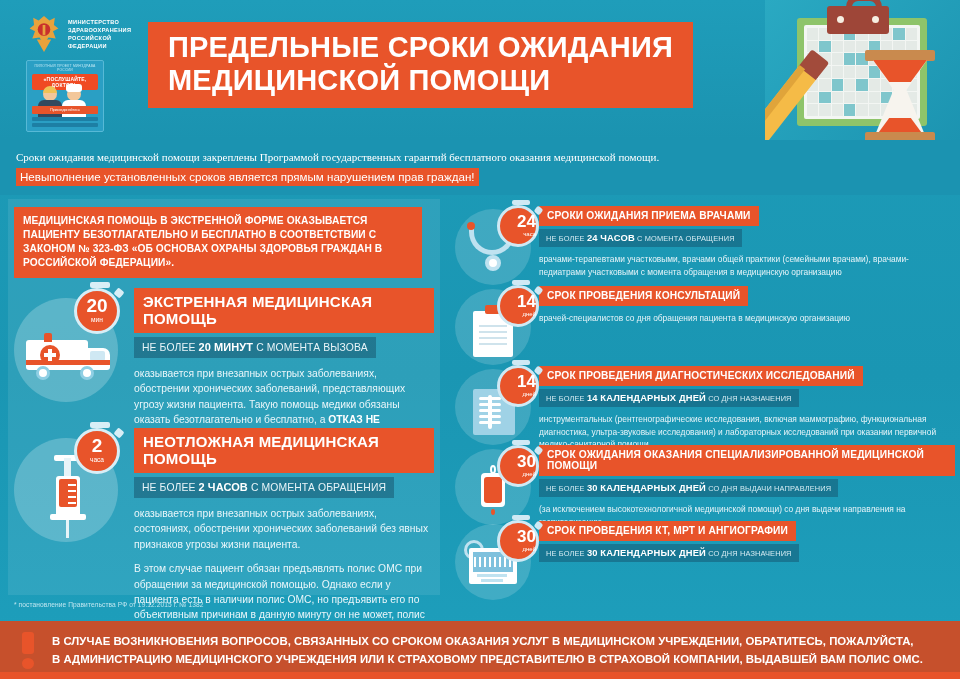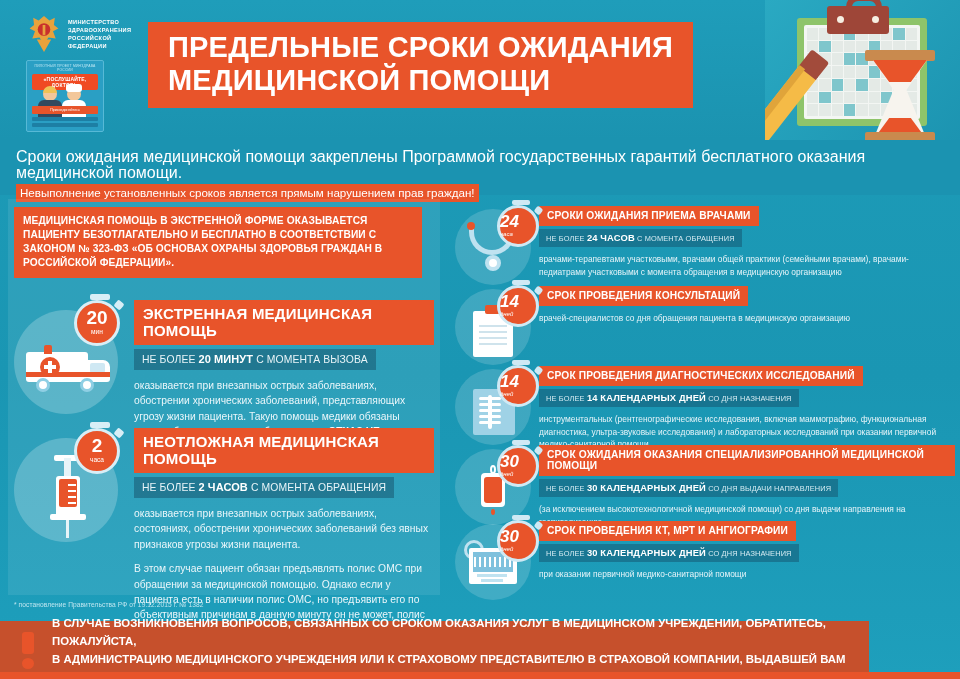--- a/index.html
+++ b/index.html
@@ -98,39 +98,39 @@
   .title-box h1 {
     color: #ffffff; font-size: 29px; font-weight: bold; line-height: 33px;
     letter-spacing: .2px; text-transform: uppercase; white-space: pre-line;
   }
 
   
   .subbanner {
     position: absolute; left: 0; top: 140px; width: 960px; height: 55px;
     background: #1b93b1; padding: 9px 16px 0 16px;
   }
-  .subbanner .l1 { color:#ffffff; font-size: 16px; line-height: 16px; }
+  .subbanner .l1 { color:#ffffff; font-size: 11px; line-height: 16px; font-family: Liberation Serif, serif; }
   .subbanner .l2 {
     display:inline-block; background:#e8542a; color:#ffffff; font-size:11.6px;
     line-height:16px; padding: 1px 4px; margin-top: 3px;
   }
 
   
   .left-panel {
     position: absolute; left: 8px; top: 199px; width: 432px; height: 396px;
     background: rgba(255,255,255,.085);
   }
   .red-note {
     position: absolute; left: 14px; top: 207px; width: 408px;
     background: #e8542a; color: #ffffff; padding: 7px 9px 8px 9px;
     font-size: 10.2px; font-weight: bold; line-height: 14px; letter-spacing: .1px;
     text-transform: uppercase;
   }
   .lblock { position: absolute; left: 14px; width: 420px; }
-  .lblock.b1 { top: 300px; }
+  .lblock.b1 { top: 288px; }
   .lblock.b2 { top: 428px; }
   .lb-circle {
     position: absolute; left: 0; top: 10px; width: 104px; height: 104px;
     background: rgba(255,255,255,.22); border-radius: 50%;
   }
   .lb-badge {
     position: absolute; left: 60px; top: 0; width: 46px; height: 46px;
     background: #e8542a; border-radius: 50%; border: 3px solid #d8eef6;
     color: #ffffff; text-align: center;
   }
@@ -188,21 +188,21 @@
 
   
   .rblock { position: absolute; left: 455px; width: 500px; }
   .rb-circle {
     position: absolute; left: 0; top: 4px; width: 76px; height: 76px;
     background: rgba(255,255,255,.16); border-radius: 50%;
   }
   .rb-badge {
     position: absolute; left: 42px; top: 0; width: 42px; height: 42px;
     background: #e8542a; border-radius: 50%; border: 3px solid #cfe9f4;
-    color: #ffffff; text-align: left; font-style: italic;
+    color: #ffffff; text-align: right;
   }
   .rb-badge .n { display:block; font-size: 17px; font-weight: bold; line-height: 18px; padding-top: 5px; }
   .rb-badge .u { display:block; font-size: 6px; line-height: 6px; }
   .rb-badge::before {
     content:''; position:absolute; left:12px; top:-8px; width:18px; height:5px;
     background:#cfe9f4; border-radius:2px;
   }
   .rb-badge::after {
     content:''; position:absolute; right:-6px; top:-1px; width:7px; height:7px;
     background:#cfe9f4; border-radius:2px; transform: rotate(40deg);
@@ -241,21 +241,21 @@
   .ic-mon .screen { position:absolute; left:6px; top:8px; width:48px; height:36px; background:#ffffff; border-radius:2px;}
   .ic-mon .grid { position:absolute; left:10px; top:12px; width:40px; height:20px; background:#7fc1dd;}
   .ic-mon .wave { position:absolute; left:11px; top:17px; width:38px; height:10px;
     background: repeating-linear-gradient(90deg,#ffffff 0 2px,transparent 2px 5px); }
   .ic-mon .b1 { position:absolute; left:14px; top:34px; width:30px; height:3px; background:#bfe2f0;}
   .ic-mon .b2 { position:absolute; left:18px; top:39px; width:22px; height:3px; background:#bfe2f0;}
   .ic-mon .ring { position:absolute; left:1px; top:0px; width:20px; height:20px; border:3px solid #bfe2f0; border-radius:50%;}
 
   
   .footer {
-    position: absolute; left: 0; bottom: 0; width: 869px; height: 58px;
+    position: absolute; left: 0; bottom: 0; width: 960px; height: 58px;
     background: #c6502c; display: flex; align-items: center; padding-left: 22px;
   }
   .footer::after { content:''; position:absolute; left:0; bottom:0; width:960px; height:7px; background:#e8542a; }
   .bang { width: 14px; margin-right: 16px; flex: 0 0 auto; }
   .bang .b { width: 12px; height: 22px; background:#e8542a; border-radius: 3px; }
   .bang .d { width: 12px; height: 11px; background:#e8542a; border-radius:50%; margin-top: 4px; }
   .footer .ftxt { color:#ffffff; font-size: 11.4px; font-weight: bold; line-height: 18px; text-transform: uppercase; }
 </style>
 </head>
 <body>
@@ -537,21 +537,20 @@
         <div class="b1"></div>
         <div class="b2"></div>
     </div>
     <div class="rb-badge">
       <span class="n">30</span>
       <span class="u">дней</span>
     </div>
     <div class="rb-body">
       <div class="rb-title">СРОК ПРОВЕДЕНИЯ КТ, МРТ И АНГИОГРАФИИ</div>
       <div><span class="rb-sub"><span>НЕ БОЛЕЕ</span> <b>30 КАЛЕНДАРНЫХ ДНЕЙ</b> <span>СО ДНЯ НАЗНАЧЕНИЯ</span></span></div>
-      <div class="rb-text">при оказании первичной медико-санитарной помощи</div>
     </div>
   </div>
 
   <div class="footer">
     <div class="bang">
       <div class="b"></div>
         <div class="d"></div>
     </div>
     <div class="ftxt">
       <div>В СЛУЧАЕ ВОЗНИКНОВЕНИЯ ВОПРОСОВ, СВЯЗАННЫХ СО СРОКОМ ОКАЗАНИЯ УСЛУГ В МЕДИЦИНСКОМ УЧРЕЖДЕНИИ, ОБРАТИТЕСЬ, ПОЖАЛУЙСТА,</div>

